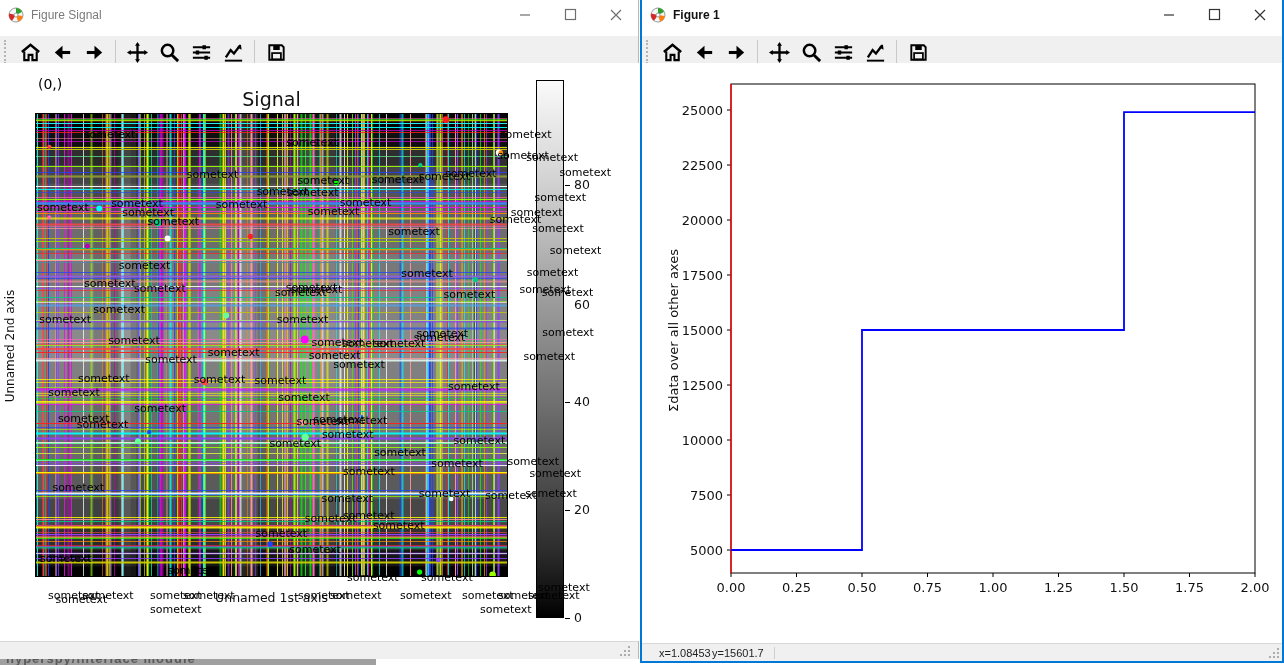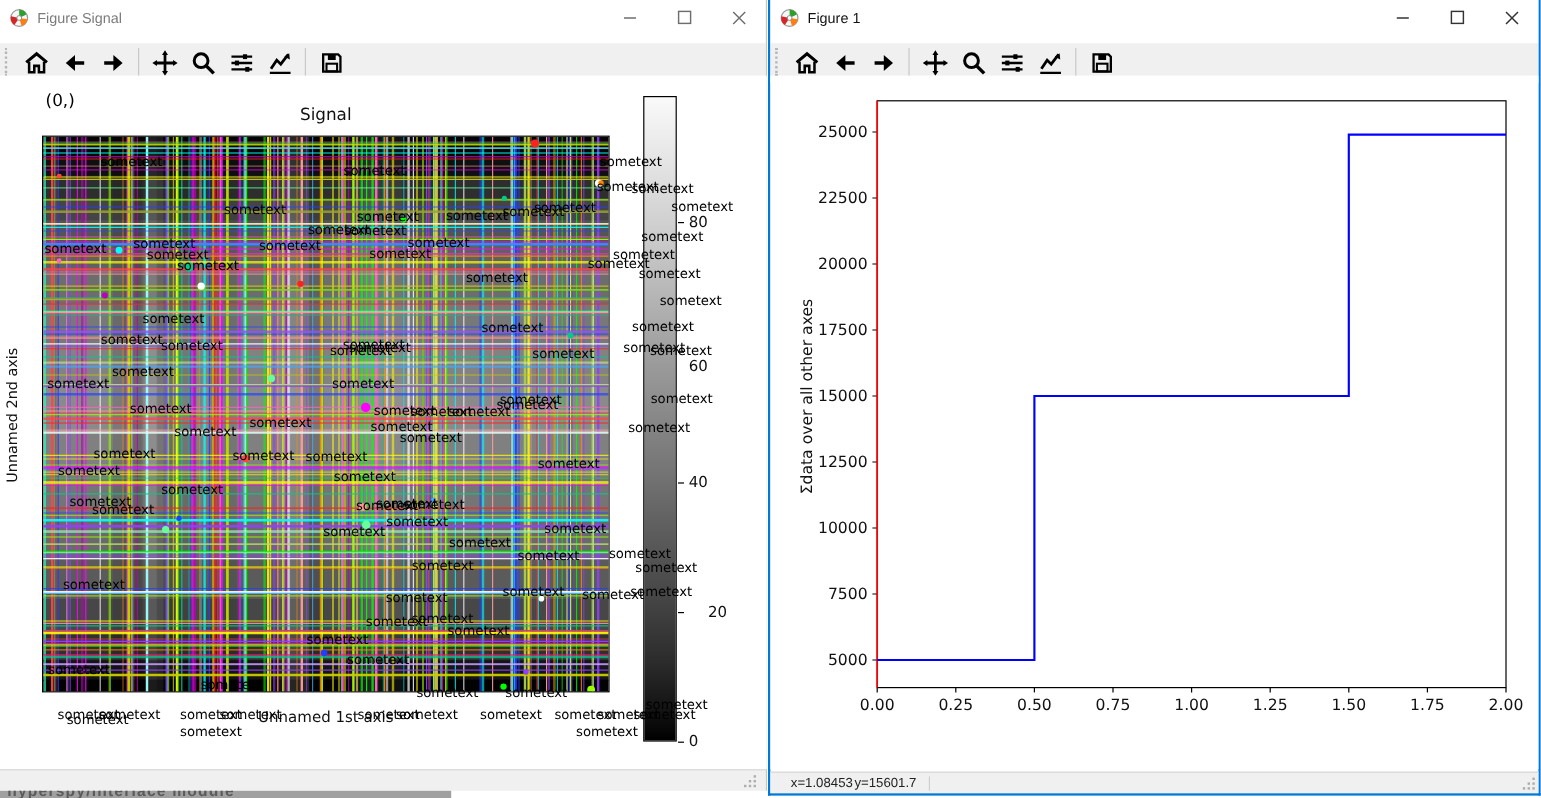--- a/index.html
+++ b/index.html
@@ -10,21 +10,21 @@
   .window { position:absolute; top:0; background:#ffffff; }
   #win-left  { left:0;   width:639px; height:659px; border-right:1px solid #b9b9b9; }
   #win-right { left:640px; width:644px; height:663px;
                border-left:2px solid #0078d7; border-right:2px solid #0078d7;
                border-bottom:2px solid #0078d7; }
 
   .titlebar { position:relative; height:36px; background:#ffffff; }
   .title-icon { position:absolute; left:8px; top:7px; width:16px; height:16px; }
   .title-text { position:absolute; left:31px; top:8px; font-size:12px; }
   #win-left  .title-text { color:#7b7b7b; }
-  #win-right .title-text { color:#111; }
+  #win-right .title-text { color:#111;font-weight:bold; }
   .controls { position:absolute; right:0; top:0; height:30px; display:flex; }
   .ctrl-btn { width:45px; height:30px; display:flex; align-items:center; justify-content:center; }
   .ctrl-btn svg { display:block; }
 
   .toolbar { position:relative; height:33px; background:#f0f0f0; border-bottom:1px solid #e2e2e2;
              display:flex; align-items:center; padding-left:4px; }
   .drag-handle { width:4px; height:24px; border-left:2px dotted #b5b5b5; margin-right:6px; }
   .tool-btn { width:30px; height:28px; display:flex; align-items:center; justify-content:center; margin:0 1px; }
   .tool-sep { width:1px; height:24px; background:#c8c8c8; margin:0 5px; }
 
@@ -36,21 +36,21 @@
                border-top:1px solid #d7d7d7; font-size:11px; color:#222; }
   .status-text { position:absolute; top:3px; }
   .status-sep { position:absolute; width:1px; height:12px; top:3px; background:#cfcfcf; }
   .grip { position:absolute; right:3px; bottom:3px; width:10px; height:10px; }
   .grip i { position:absolute; width:2px; height:2px; background:#adadad; }
 
   
   .fig-annotation { position:absolute; left:38px; top:13px; font-family:"DejaVu Sans",sans-serif;
                     font-size:14px; }
   .fig-title { position:absolute; left:35px; top:25px; width:473px; text-align:center;
-               font-family:"DejaVu Sans",sans-serif; font-size:14px; color:#111; }
+               font-family:"DejaVu Sans",sans-serif; font-size:19px; color:#111; }
   .img-area { position:absolute; left:35px; top:50px; width:473px; height:464px;
               border:1px solid #000; }
   .ylabel-left { position:absolute; left:-60px; top:276px; width:140px; text-align:center;
                  transform:rotate(-90deg); font-family:"DejaVu Sans",sans-serif; font-size:12px; color:#111; }
   .xlabel-left { position:absolute; left:135px; top:527px; width:273px; text-align:center;
                  font-family:"DejaVu Sans",sans-serif; font-size:12.5px; color:#111; }
   .colorbar { position:absolute; left:536px; top:17px; width:28px; height:538px; border:1px solid #000;
       background:linear-gradient(180deg,#fafafa 0%,#ededed 6%,#d8d8d8 16%,#bdbdbd 28%,#a3a3a3 38%,
                  #8c8c8c 48%,#757575 58%,#5c5c5c 68%,#454545 78%,#2b2b2b 88%,#101010 96%,#000 100%); }
   .cb-tick { position:absolute; width:5px; height:1px; background:#000; left:565px; }
@@ -504,21 +504,21 @@
           <circle cx="190.1721534107346" cy="201.39792111888528" r="3.010268566198647" fill="#66ff99"></circle>
           <circle cx="63.22184443147853" cy="94.43918628618121" r="2.8972332316916436" fill="#00ffff"></circle>
         </svg>
       <div class="ylabel-left">Unnamed 2nd axis</div>
       <div class="xlabel-left">Unnamed 1st axis</div>
       <div class="colorbar"></div>
       <div id="cb-ticks">
           <div class="cb-tick" style="top: 555px;"></div>
           <div class="cb-tick-label" style="top: 555px;">0</div>
           <div class="cb-tick" style="top: 446.75px;"></div>
-          <div class="cb-tick-label" style="top: 446.75px; margin-left: 16px;">20</div>
+          <div class="cb-tick-label" style="top: 446.75px;">20</div>
           <div class="cb-tick" style="top: 338.5px;"></div>
           <div class="cb-tick-label" style="top: 338.5px;">40</div>
           <div class="cb-tick" style="top: 230.25px;"></div>
           <div class="cb-tick-label" style="top: 230.25px; margin-top: 12px;">60</div>
           <div class="cb-tick" style="top: 122px;"></div>
           <div class="cb-tick-label" style="top: 122px;">80</div>
         </div>
       <div id="overlay-labels">
           <div class="overlay-label" style="left: 57.8763px; top: 350.493px;">sometext</div>
           <div class="overlay-label" style="left: 549.763px; top: 182.34px;">sometext</div>

